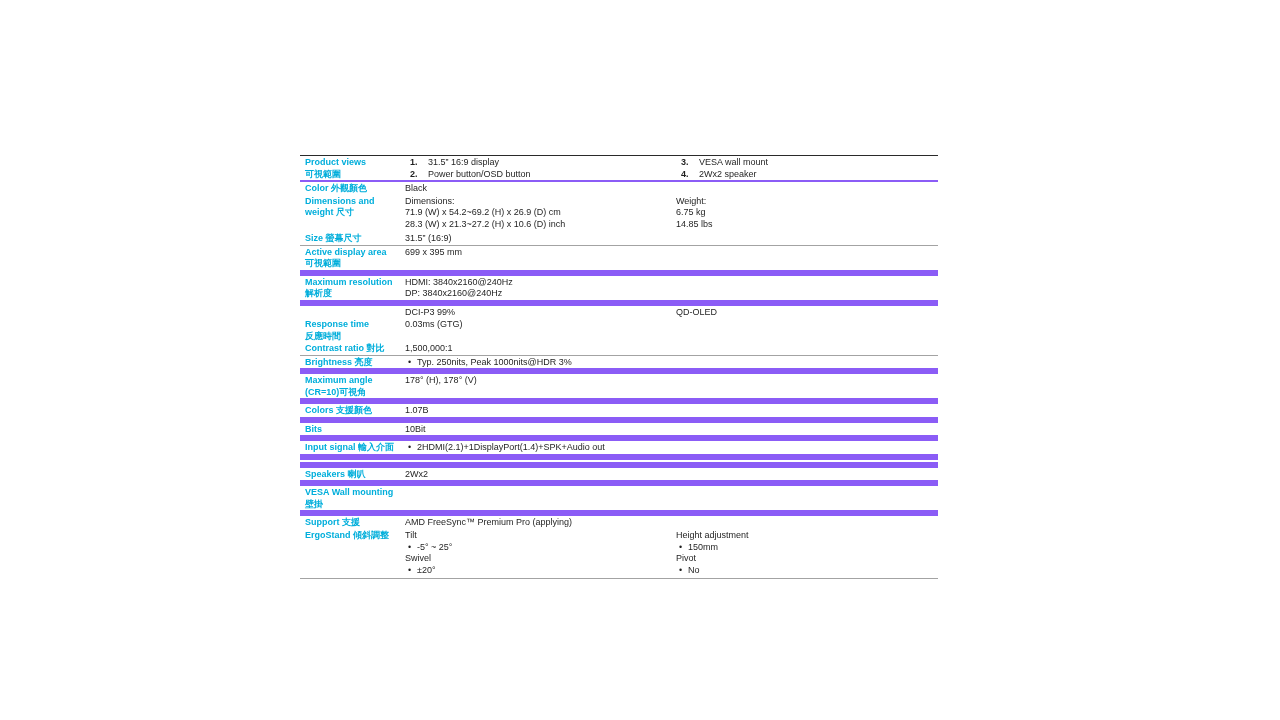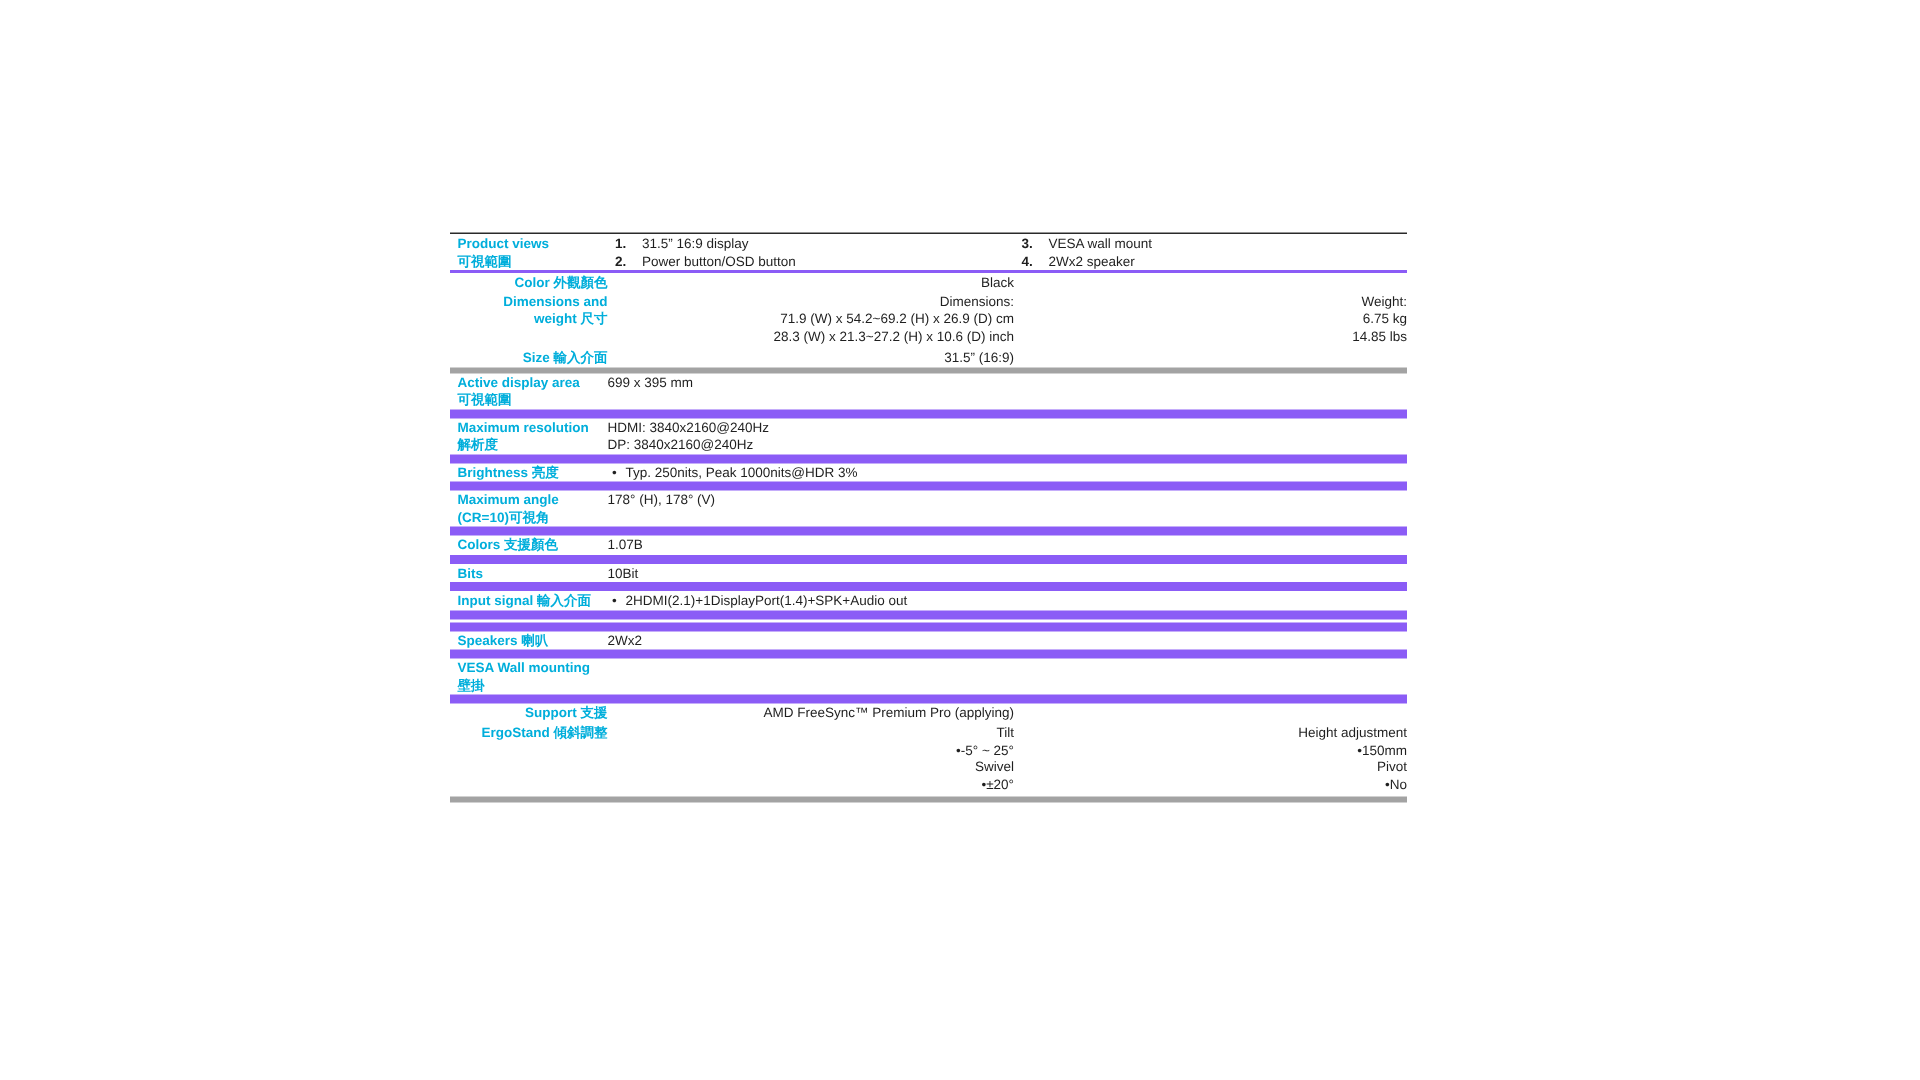--- a/index.html
+++ b/index.html
@@ -19,23 +19,22 @@
     border-top: 1px solid #2a2a2a;
   }
   .sec {
     display: grid;
     grid-template-columns: 105px 271px 1fr;
     border-bottom: 6px solid #8b5cf6;
     box-sizing: border-box;
   }
   .sec.thick { border-bottom-width: 2px; }
   .group {
-    border-bottom: 4px solid #a3a3a3;
+    border-bottom: 1px solid #a3a3a3;
     box-sizing: border-box;
-    text-align: right;
   }
   .subrow {
     display: grid;
     grid-template-columns: 105px 271px 1fr;
   }
   .c1, .c2, .c3 { padding-top: 1px; }
   .c1 { padding-left: 5px; }
   .label {
     color: #00aedb;
     font-weight: bold;
@@ -89,21 +88,21 @@
         <div class="line">71.9 (W) x 54.2~69.2 (H) x 26.9 (D) cm</div>
         <div class="line">28.3 (W) x 21.3~27.2 (H) x 10.6 (D) inch</div>
       </div>
       <div class="c3">
         <div class="line">Weight:</div>
         <div class="line">6.75 kg</div>
         <div class="line">14.85 lbs</div>
       </div>
     </div>
     <div class="subrow" style="min-height:13px">
-      <div class="c1 label">Size 輸入介面</div>
+      <div class="c1 label">Size 螢幕尺寸</div>
       <div class="c2">31.5” (16:9)</div>
       <div class="c3"></div>
     </div>
   </div>
 
   <div class="sec" style="min-height:23px">
     <div class="c1 label">
       <div class="line">Active display area</div>
       <div class="line">可視範圍</div>
     </div>
@@ -116,20 +115,40 @@
       <div class="line">Maximum resolution</div>
       <div class="line">解析度</div>
     </div>
     <div class="c2">
       <div class="line">HDMI: 3840x2160@240Hz</div>
       <div class="line">DP: 3840x2160@240Hz</div>
     </div>
     <div class="c3"></div>
   </div>
 
+  <div class="group" style="min-height:48px">
+    <div class="subrow" style="min-height:12px">
+      <div class="c1"></div>
+      <div class="c2">DCI-P3 99%</div>
+      <div class="c3">QD-OLED</div>
+    </div>
+    <div class="subrow" style="min-height:24px">
+      <div class="c1 label">
+        <div class="line">Response time</div>
+        <div class="line">反應時間</div>
+      </div>
+      <div class="c2">0.03ms (GTG)</div>
+      <div class="c3"></div>
+    </div>
+    <div class="subrow" style="min-height:12px">
+      <div class="c1 label">Contrast ratio 對比</div>
+      <div class="c2">1,500,000:1</div>
+      <div class="c3"></div>
+    </div>
+  </div>
 
   <div class="sec" style="min-height:14px">
     <div class="c1 label">Brightness 亮度</div>
     <div class="c2">
       <div class="line"><span class="bullet">•</span><span>Typ. 250nits, Peak 1000nits@HDR 3%</span></div>
     </div>
     <div class="c3"></div>
   </div>
 
   <div class="sec" style="min-height:26px">

